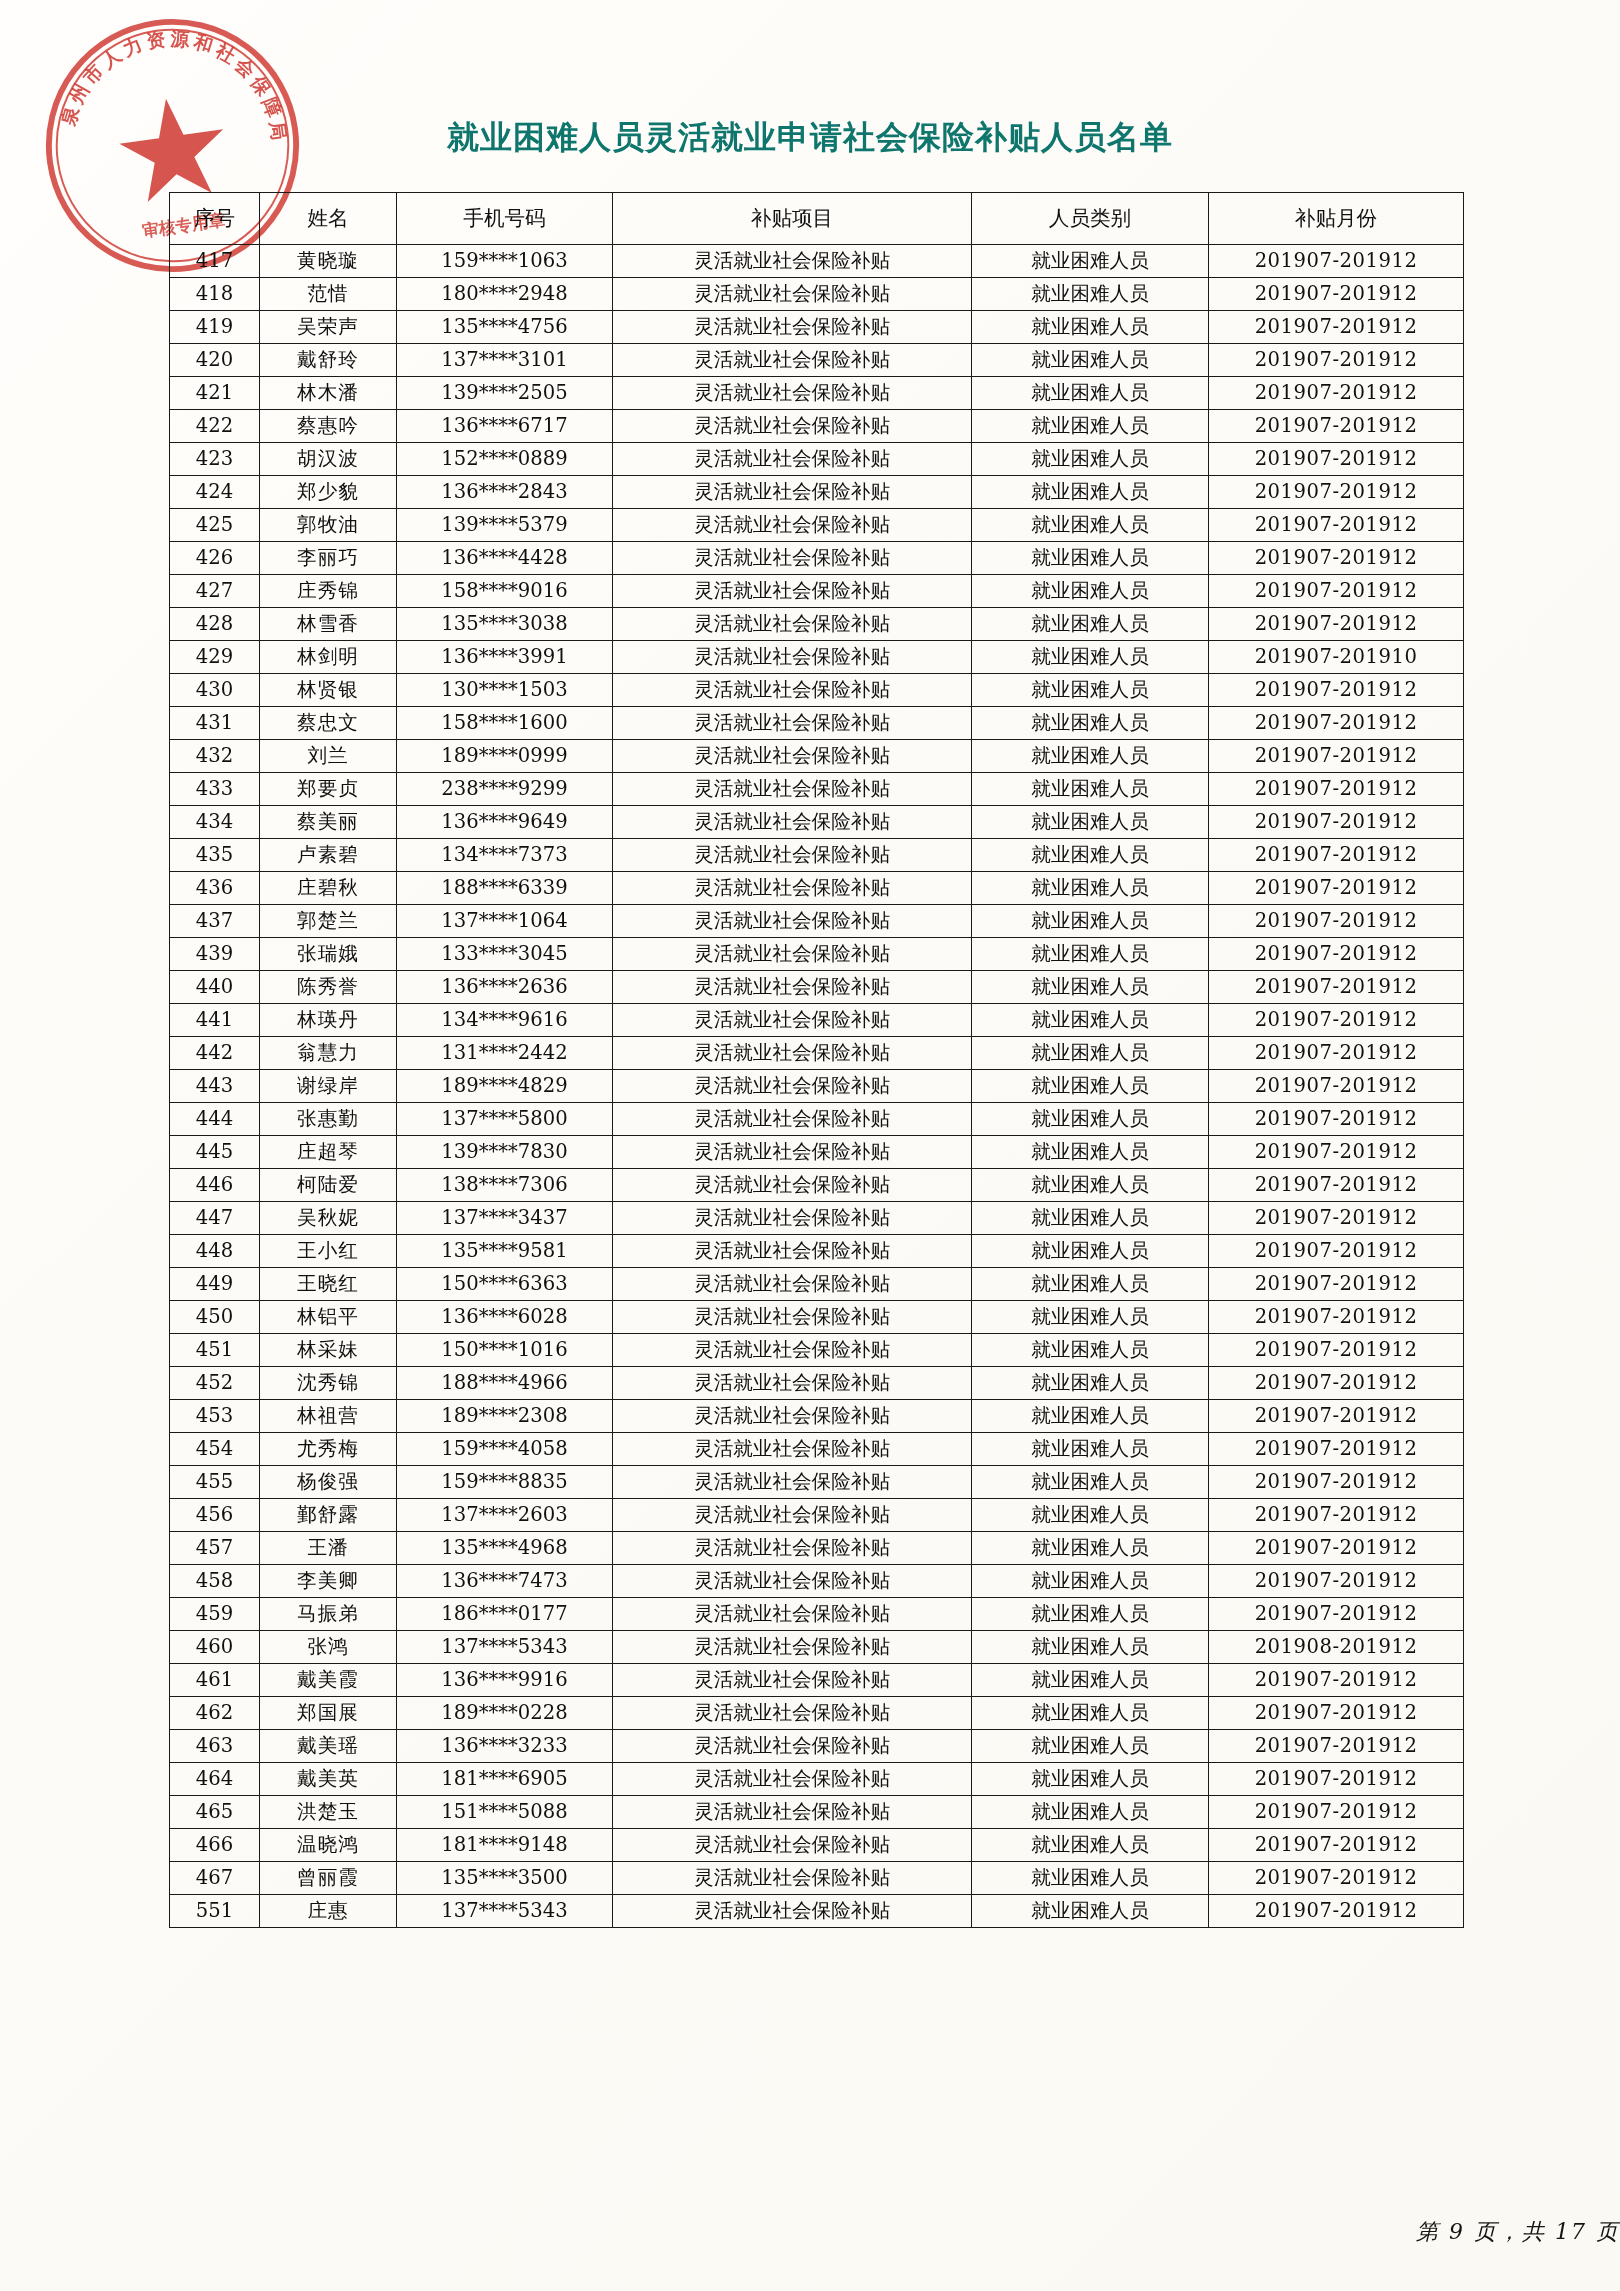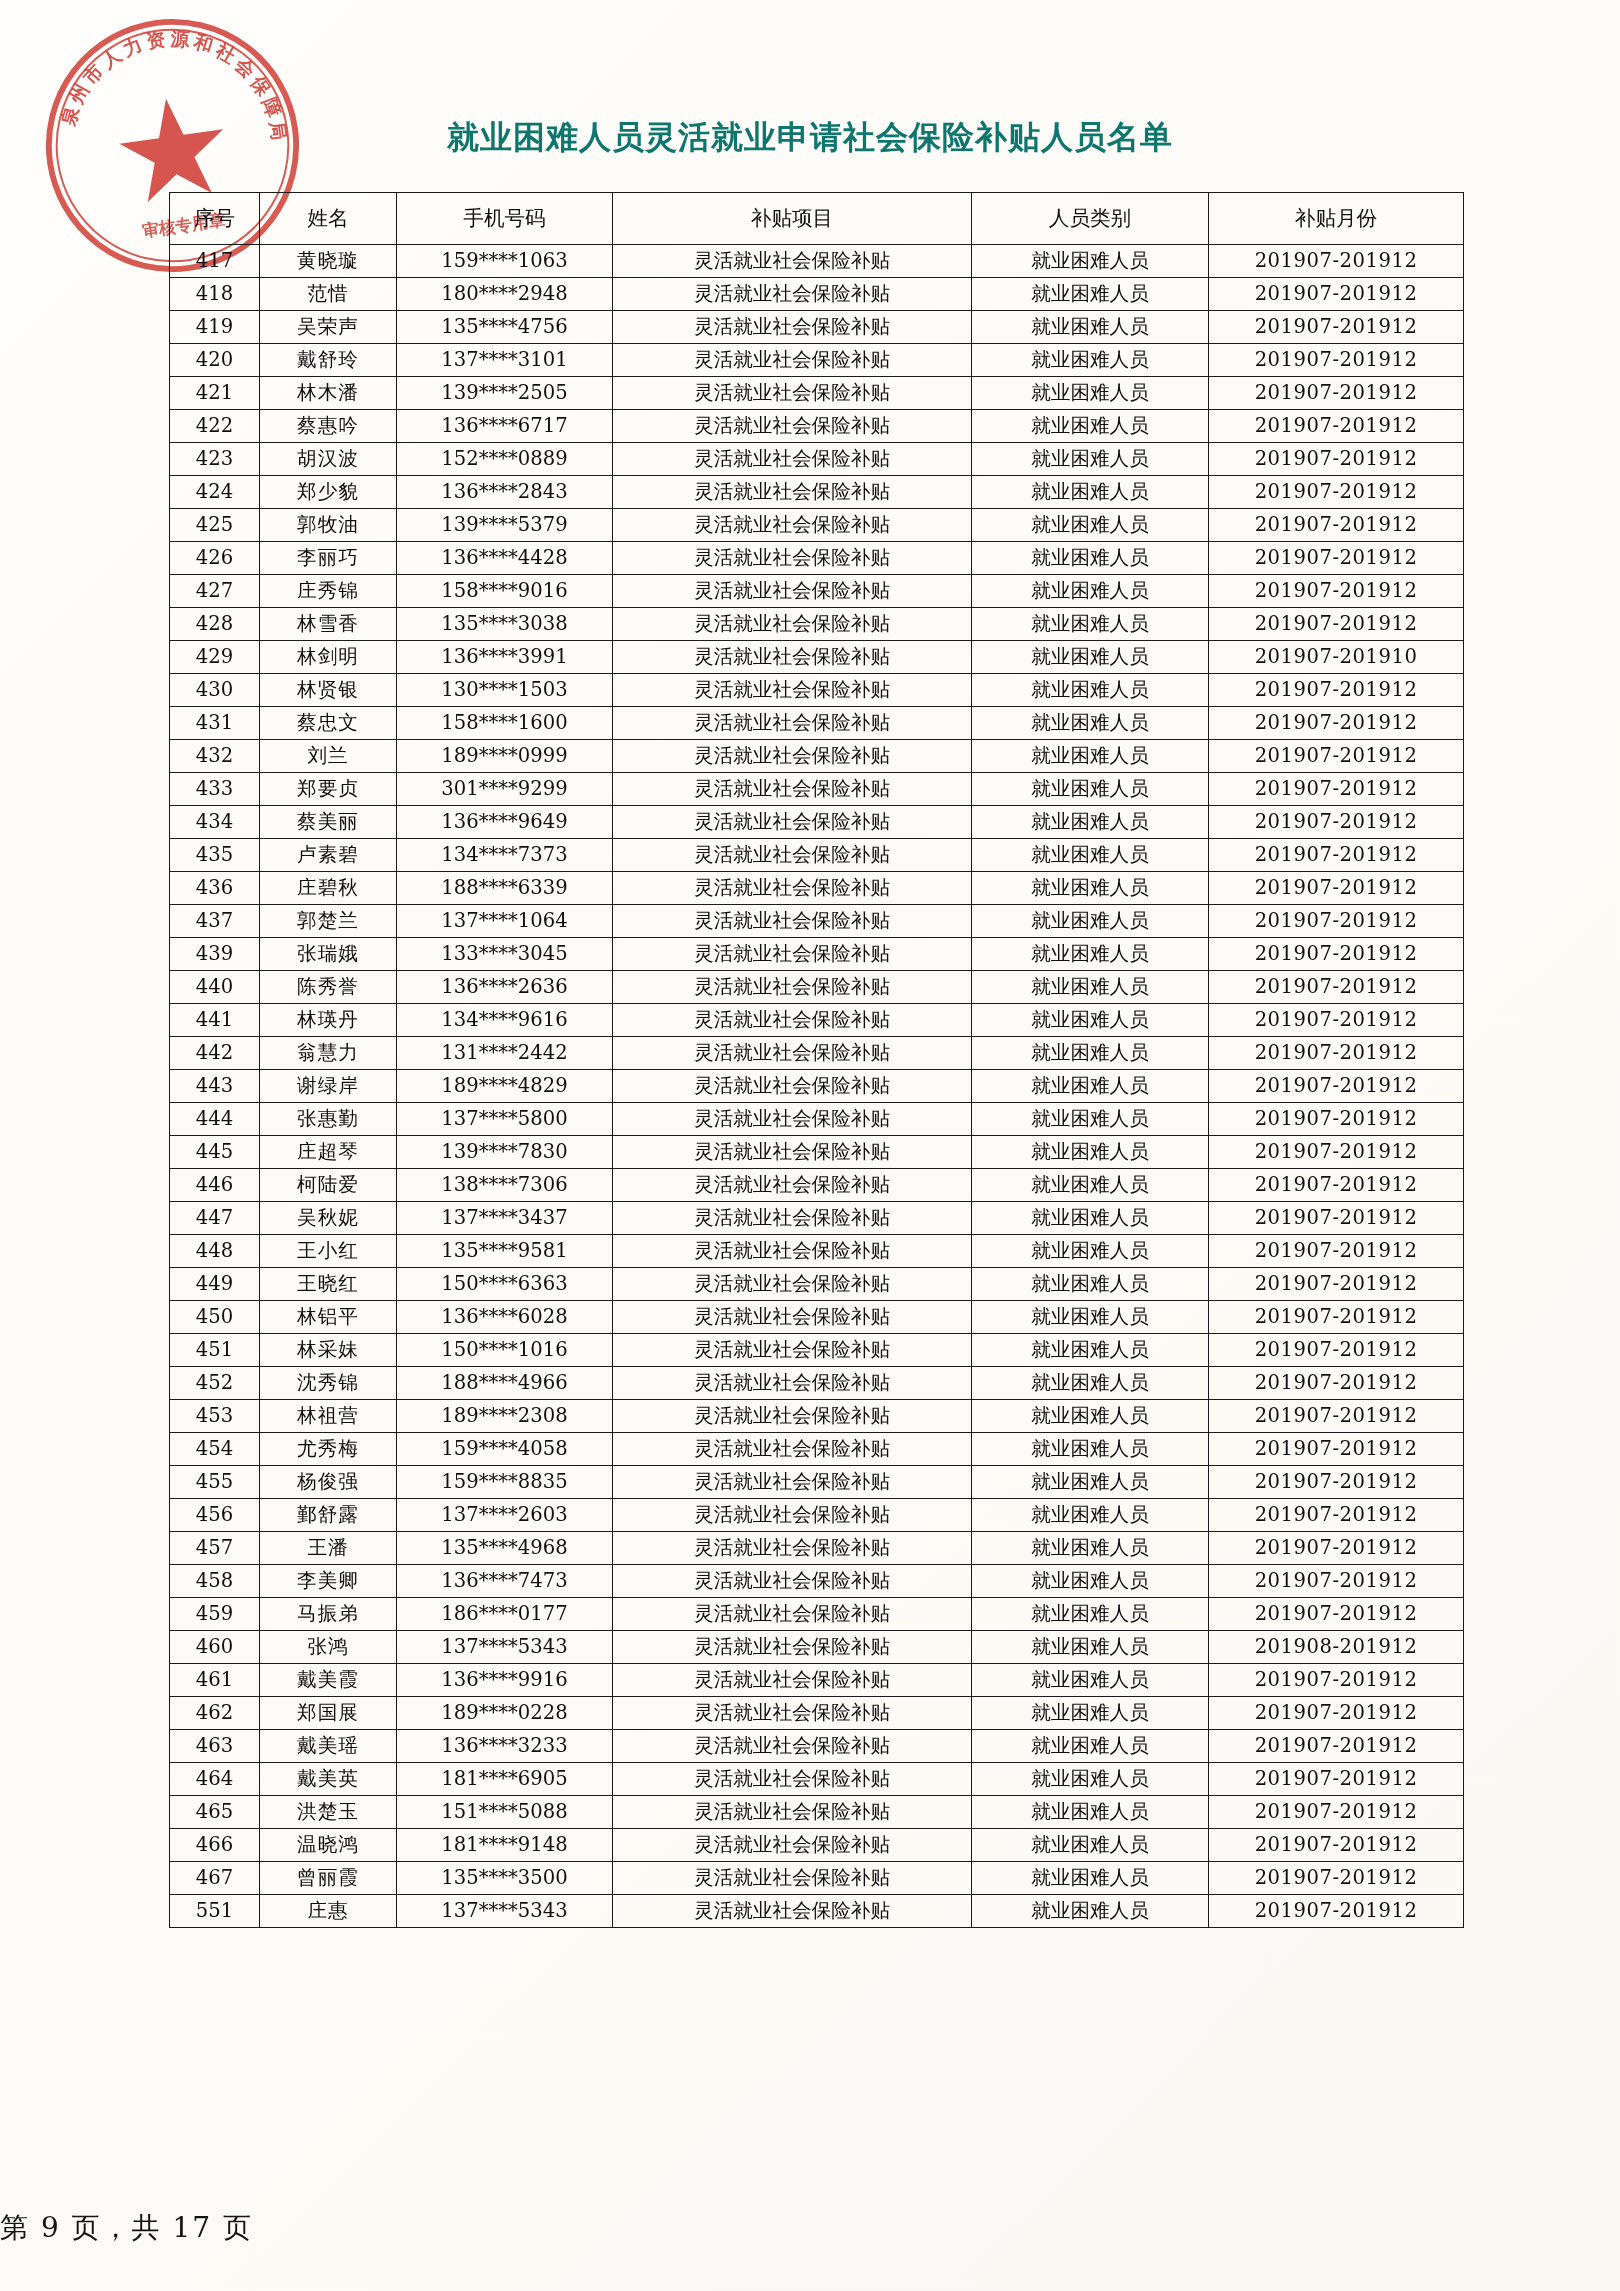--- a/index.html
+++ b/index.html
@@ -96,25 +96,26 @@
   td.item  { font-size: 19.6px; letter-spacing: 0px; }
   td.cat   { font-size: 19.6px; letter-spacing: 0px; }
   td.month { font-size: 18.6px; font-family: "DejaVu Serif","Liberation Serif",serif; letter-spacing: 0.5px; }
 
   
   .footer {
     position: absolute;
     bottom: 45px;
     left: 0;
     width: 100%;
-    text-align: left;
+    text-align: right;
     font-family: "DejaVu Serif", "Liberation Serif", serif;
-    font-size: 28px;
+    font-size: 22px;
     color: #141414;
     letter-spacing: 2px;
+    font-style: italic;
   }
 </style>
 </head>
 <body>
 
 <div class="page">
   <div class="paper-tint"></div>
 
   <div class="seal">
     <svg width="263" height="263" viewBox="0 0 268 268" xmlns="http://www.w3.org/2000/svg">
@@ -293,21 +294,21 @@
             <td class="idx">432</td>
             <td class="name">刘兰</td>
             <td class="phone">189****0999</td>
             <td class="item">灵活就业社会保险补贴</td>
             <td class="cat">就业困难人员</td>
             <td class="month">201907-201912</td>
           </tr>
           <tr>
             <td class="idx">433</td>
             <td class="name">郑要贞</td>
-            <td class="phone">301****9299</td>
+            <td class="phone">238****9299</td>
             <td class="item">灵活就业社会保险补贴</td>
             <td class="cat">就业困难人员</td>
             <td class="month">201907-201912</td>
           </tr>
           <tr>
             <td class="idx">434</td>
             <td class="name">蔡美丽</td>
             <td class="phone">136****9649</td>
             <td class="item">灵活就业社会保险补贴</td>
             <td class="cat">就业困难人员</td>

